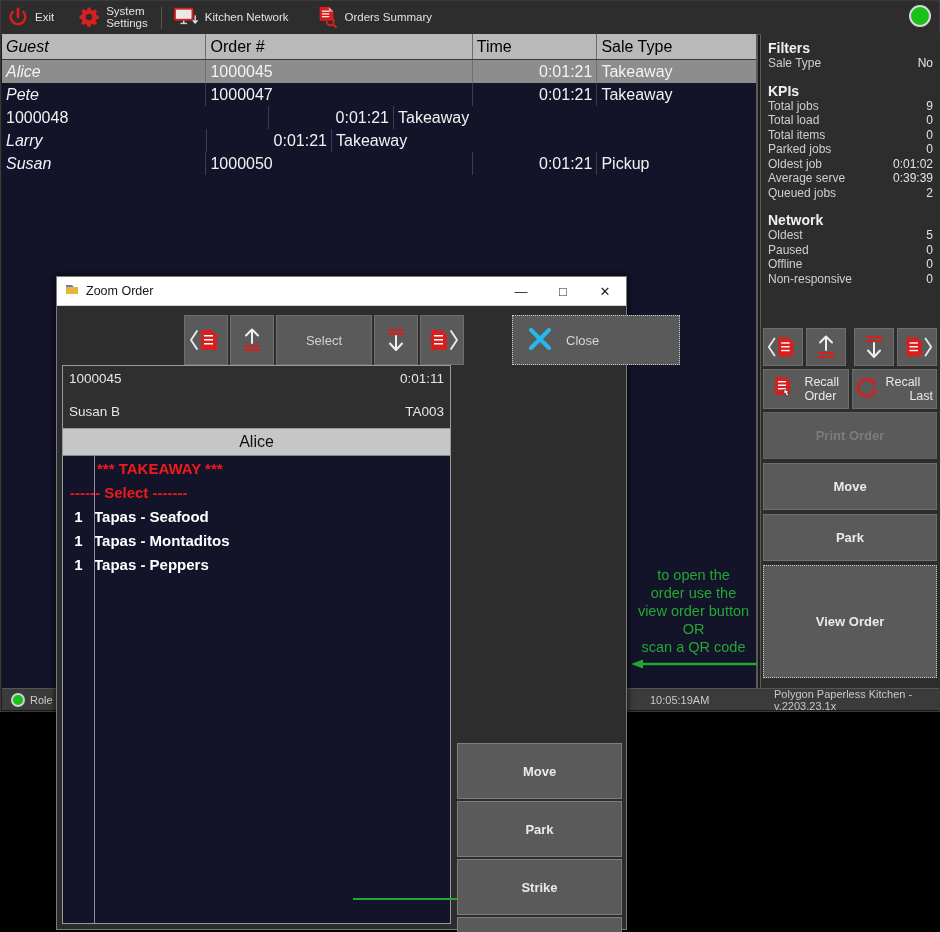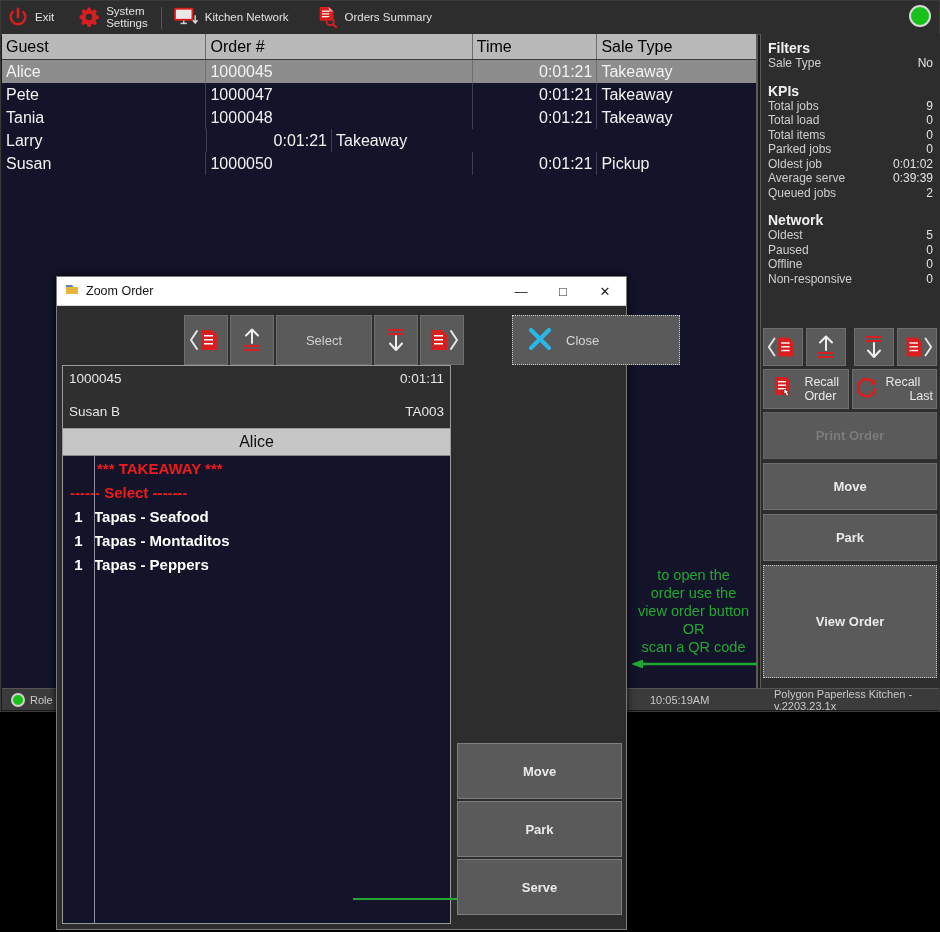--- a/index.html
+++ b/index.html
@@ -24,21 +24,21 @@
   .dot{width:22px;height:22px;border-radius:50%;background:#19c219;
        border:2px solid #d8d8d8;box-sizing:border-box;}
 
   
   #orders{position:absolute;left:1px;top:33px;width:756px;height:655px;
           background:#13132a;border-right:2px solid #5a5a5a;box-sizing:border-box;}
   #thead{display:flex;height:25px;background:#b9b9b9;
          border-bottom:1px solid #3a3a3a;}
   #thead div{color:#000;font-size:16px;line-height:25px;padding-left:4px;
              box-sizing:border-box;border-right:1px solid #6d6d6d;overflow:hidden;}
-  .c-guest{width:205px;} .c-order{width:267px;} .c-time{width:125px;}
+  .c-guest{width:205px;font-style:italic;} .c-order{width:267px;} .c-time{width:125px;}
   .c-sale{width:159px;border-right:none !important;}
   .trow{display:flex;height:23px;}
   .trow.sel{background:#8d8d8d;}
   .trow div{font-size:16px;line-height:23px;color:#f2f2f2;padding:0 4px;
             box-sizing:border-box;border-right:1px solid #3c3c55;overflow:hidden;
             white-space:nowrap;}
   .trow.sel div{border-right:1px solid #6f6f6f;}
   .trow .c-time{text-align:right;}
   .trow .c-sale{border-right:none !important;}
 
@@ -215,21 +215,20 @@
           <div class="c-time">0:01:21</div>
           <div class="c-sale">Takeaway</div>
         </div>
         <div class="trow">
           <div class="c-guest">Pete</div>
           <div class="c-order">1000047</div>
           <div class="c-time">0:01:21</div>
           <div class="c-sale">Takeaway</div>
         </div>
         <div class="trow">
-          <div class="c-guest">Tania</div>
           <div class="c-order">1000048</div>
           <div class="c-time">0:01:21</div>
           <div class="c-sale">Takeaway</div>
         </div>
         <div class="trow">
           <div class="c-guest">Larry</div>
           <div class="c-time">0:01:21</div>
           <div class="c-sale">Takeaway</div>
         </div>
         <div class="trow">
@@ -497,16 +496,17 @@
         <svg id="ov-arrow" viewBox="0 0 120 12">
           <path d="M2 6 H110" stroke="#22a832" stroke-width="2.2" fill="none"></path>
           <path fill="#22a832" d="M118 6 L106 1.8 L106 10.2z"></path>
         </svg>
       </div>
     </div>
 
     <div id="dlg-rbtns">
       <div class="dbig">Move</div>
       <div class="dbig">Park</div>
+      <div class="dbig">Strike</div>
       <div class="dbig">Serve</div>
     </div>
   </div>
 </div>
 
 </body></html>

